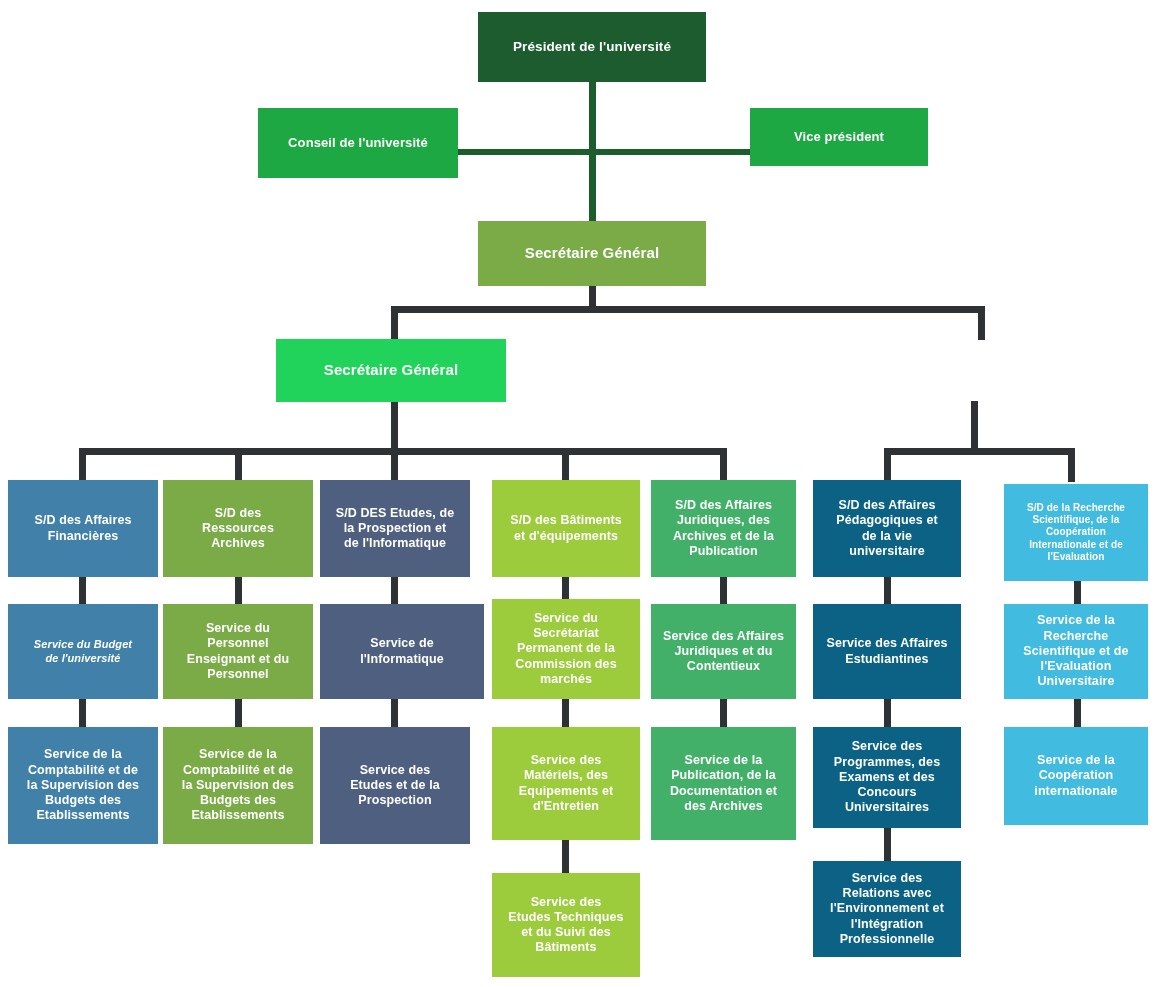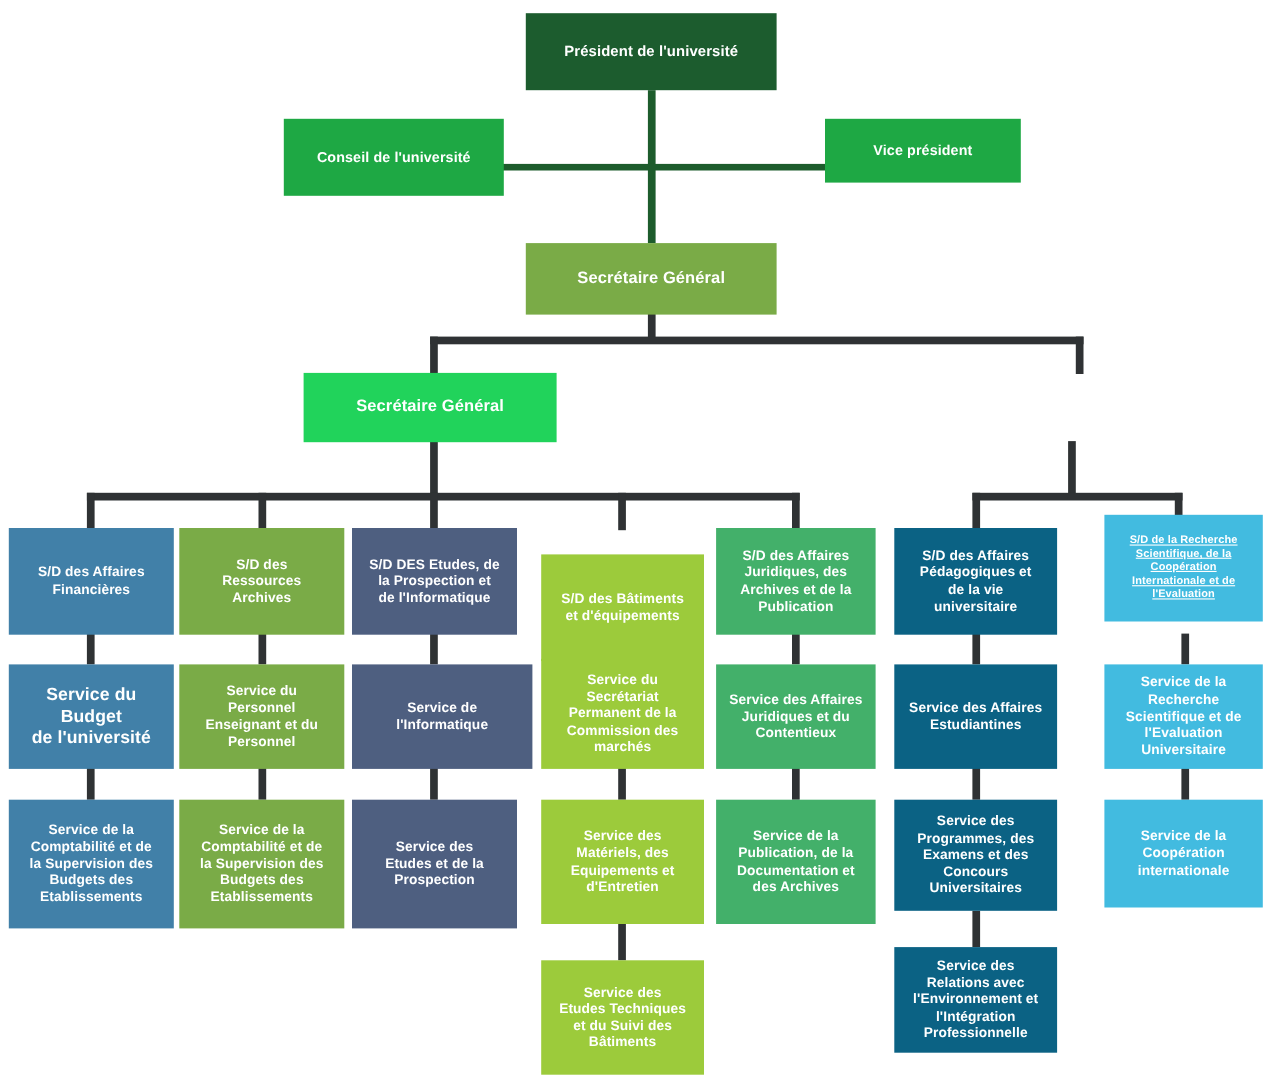--- a/index.html
+++ b/index.html
@@ -104,40 +104,40 @@
 Financières</div>
 
   <div class="node" style="left:163px; top:480px; width:150px; height:97px; background:#7aab47; font-size:12.5px;">S/D  des
 Ressources
 Archives</div>
 
   <div class="node" style="left:320px; top:480px; width:150px; height:97px; background:#4e5f80; font-size:12.5px;">S/D  DES Etudes, de
 la Prospection et
 de l'Informatique</div>
 
-  <div class="node" style="left:492px; top:480px; width:148px; height:97px; background:#9ccb3b; font-size:12.5px;margin-top:24px;">S/D des Bâtiments
+  <div class="node" style="left:492px; top:480px; width:148px; height:97px; background:#9ccb3b; font-size:12.5px;">S/D des Bâtiments
 et d'équipements</div>
 
   <div class="node" style="left:651px; top:480px; width:145px; height:97px; background:#43b06a; font-size:12.5px;">S/D des Affaires
 Juridiques, des
 Archives et de la
 Publication</div>
 
   <div class="node" style="left:813px; top:480px; width:148px; height:97px; background:#0b6284; font-size:12.5px;">S/D des Affaires
 Pédagogiques et
 de la vie
 universitaire</div>
 
-  <div class="node" style="left:1004px; top:468px; width:144px; height:97px; background:#42bbe0; font-size:10px;text-decoration:underline;">S/D de la Recherche
+  <div class="node" style="left:1004px; top:484px; width:144px; height:97px; background:#42bbe0; font-size:10px;">S/D de la Recherche
 Scientifique, de la
 Coopération
 Internationale et de
 l'Evaluation</div>
 
-  <div class="node" style="left:8px; top:604px; width:150px; height:95px; background:#4180a8; font-size:16px;">Service du Budget
+  <div class="node" style="left:8px; top:604px; width:150px; height:95px; background:#4180a8; font-size:11px;font-style:italic;">Service du Budget
 de l'université</div>
 
   <div class="node" style="left:163px; top:604px; width:150px; height:95px; background:#7aab47; font-size:12.5px;">Service du
 Personnel
 Enseignant et du
 Personnel</div>
 
   <div class="node" style="left:320px; top:604px; width:164px; height:95px; background:#4e5f80; font-size:12.5px;">Service de
 l'Informatique</div>
 

